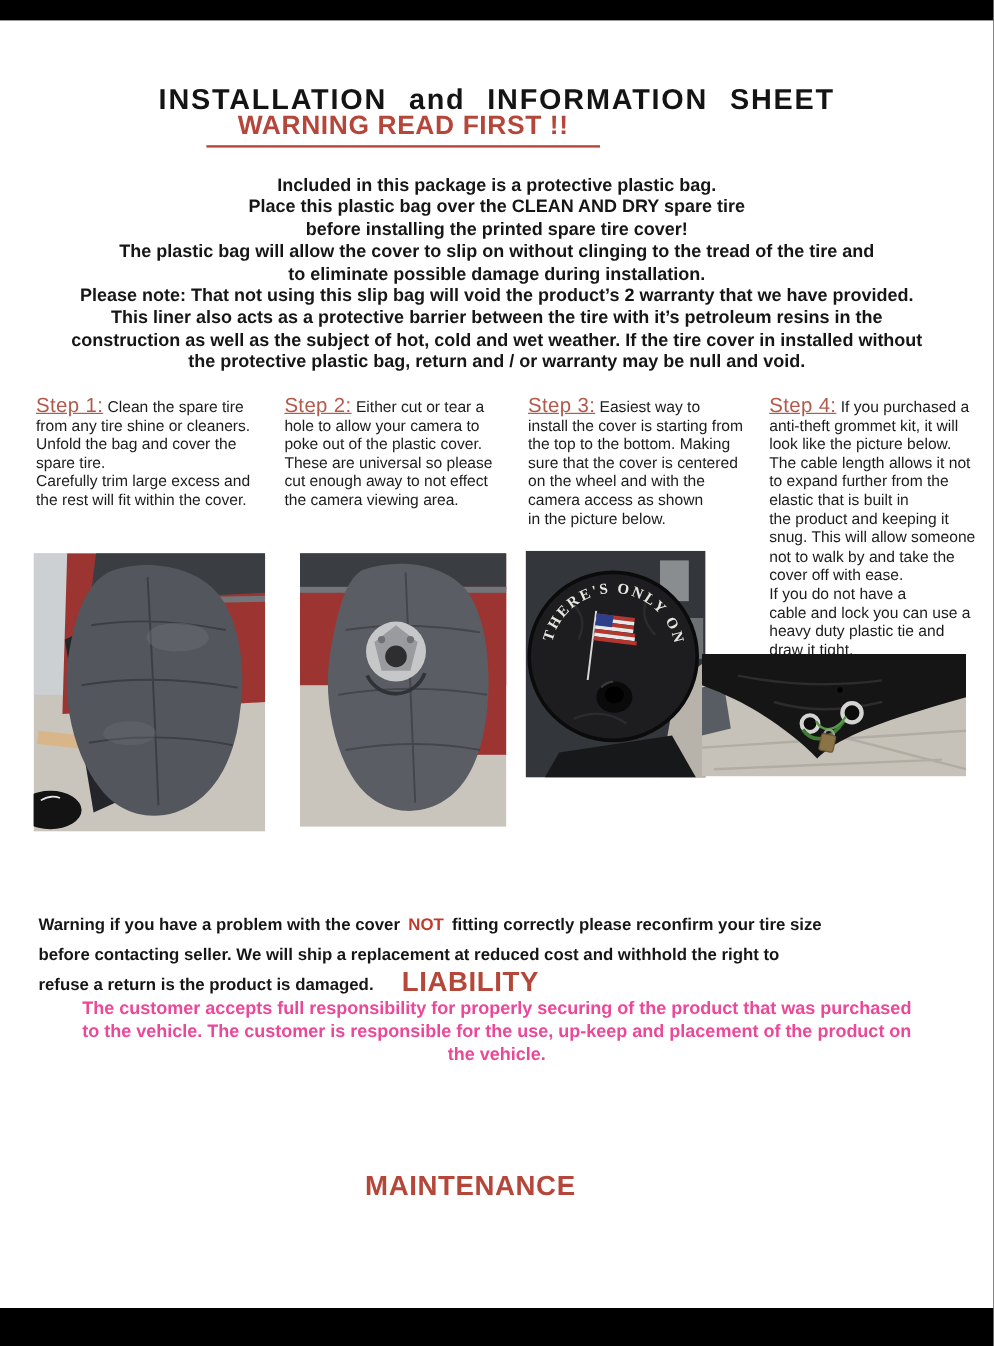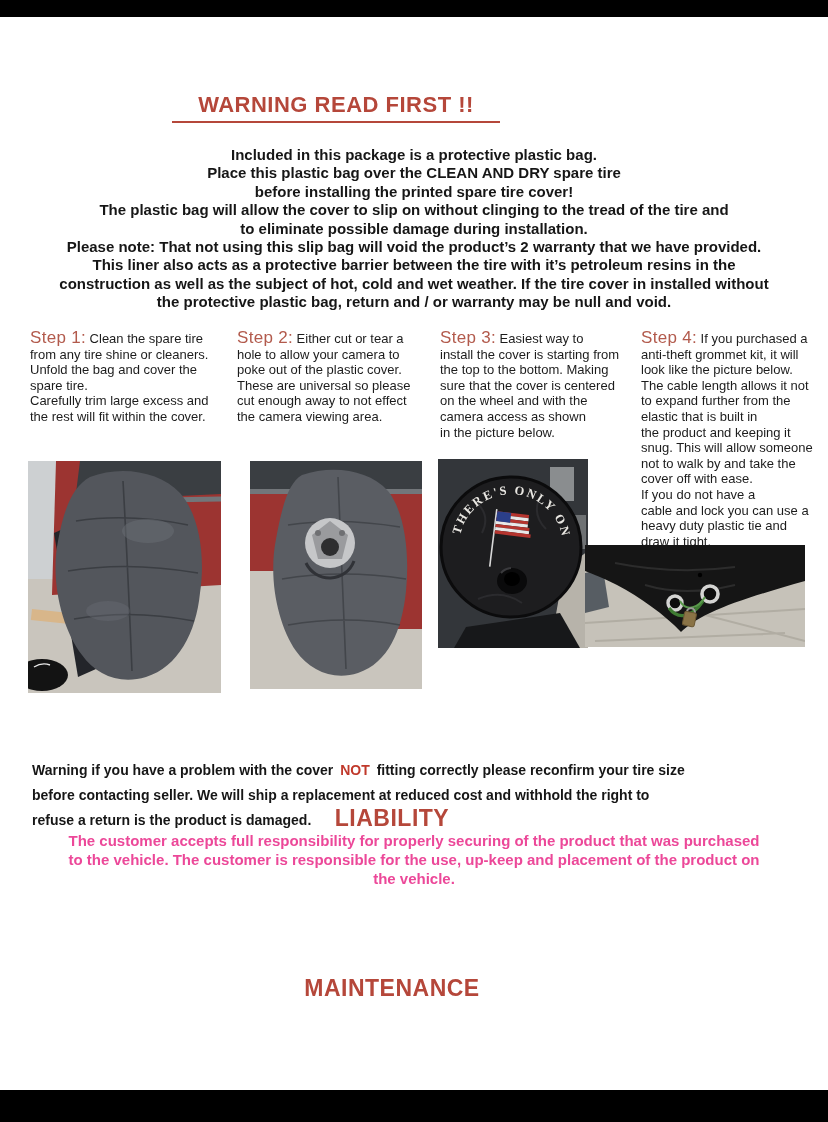--- a/index.html
+++ b/index.html
@@ -19,21 +19,21 @@
   .warn-banner-wrap{position:absolute; top:92px; left:0; width:672px; text-align:center;}
   .warn-banner{
     display:inline-block; font-size:22px; font-weight:700; letter-spacing:.5px;
     color:#b5473a; border-bottom:2px solid #b5473a; padding:0 26px 3px 26px;
   }
   .intro{
     position:absolute; top:131px; left:14px; width:800px; text-align:center;
     font-size:15px; font-weight:700; line-height:18.4px; white-space:pre-line; color:#161616;
   }
   .step{position:absolute; top:330px; font-size:13px; line-height:15.6px; color:#1c1c1c;}
-  .step-label{font-size:17px; color:#b25a4c; letter-spacing:.3px;}
+  .step-label{font-size:17px; color:#b25a4c; letter-spacing:.3px;text-decoration:underline;}
   .step-text{white-space:pre-line;margin-top:28px;}
   #step1{left:30px; width:204px;}
   #step2{left:237px; width:202px;}
   #step3{left:440px; width:198px;}
   #step4{left:641px; width:184px;}
 
   .photo{position:absolute; display:block;}
   #photo1{left:28px; top:461px;}
   #photo2{left:250px; top:461px;}
   #photo3{left:438px; top:459px;}
@@ -60,20 +60,21 @@
   #statelaw-para{top:886px;}
   #maintenance-para{top:987px;}
 </style>
 </head>
 <body>
 
 <div class="sheet">
 
   <div class="letterbox lb-top"></div>
 
+  <h1 class="doc-title">INSTALLATION and INFORMATION SHEET</h1>
 
   <div class="warn-banner-wrap">
     <span class="warn-banner">WARNING READ FIRST !!</span>
   </div>
 
   <p class="intro">Included in this package is a protective plastic bag.
 Place this plastic bag over the CLEAN AND DRY spare tire
 before installing the printed spare tire cover!
 The plastic bag will allow the cover to slip on without clinging to the tread of the tire and
 to eliminate possible damage during installation.

